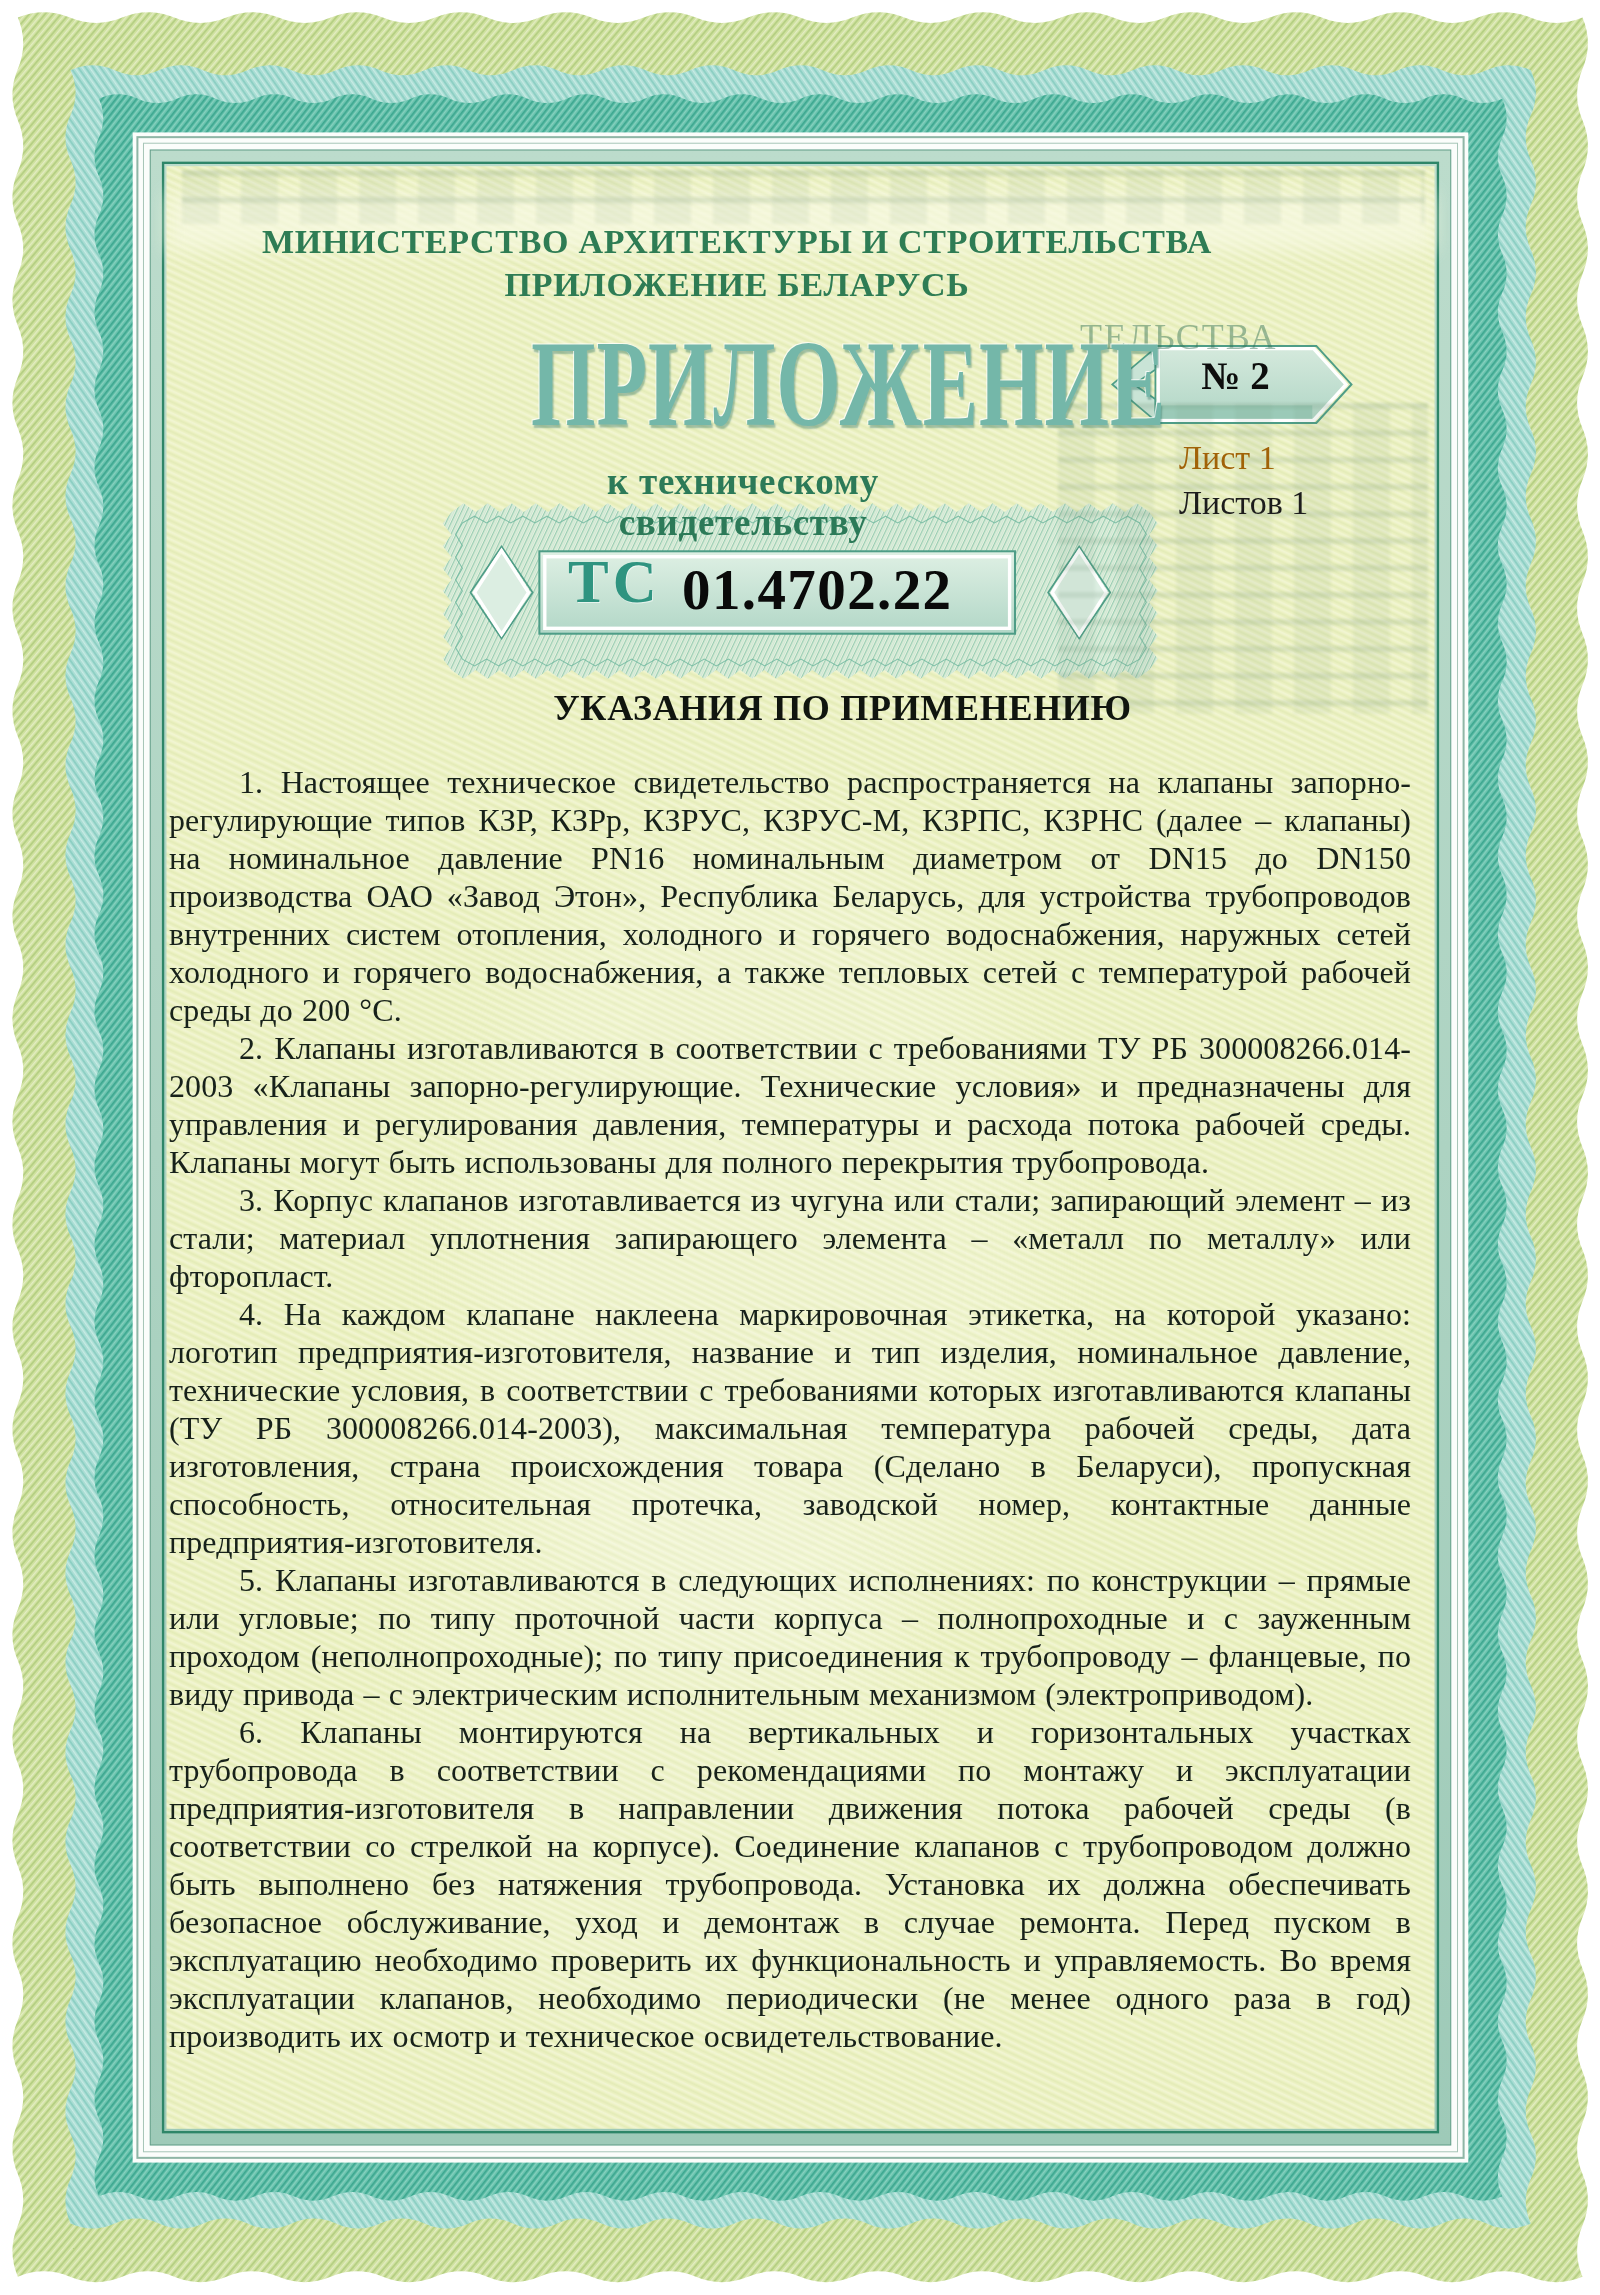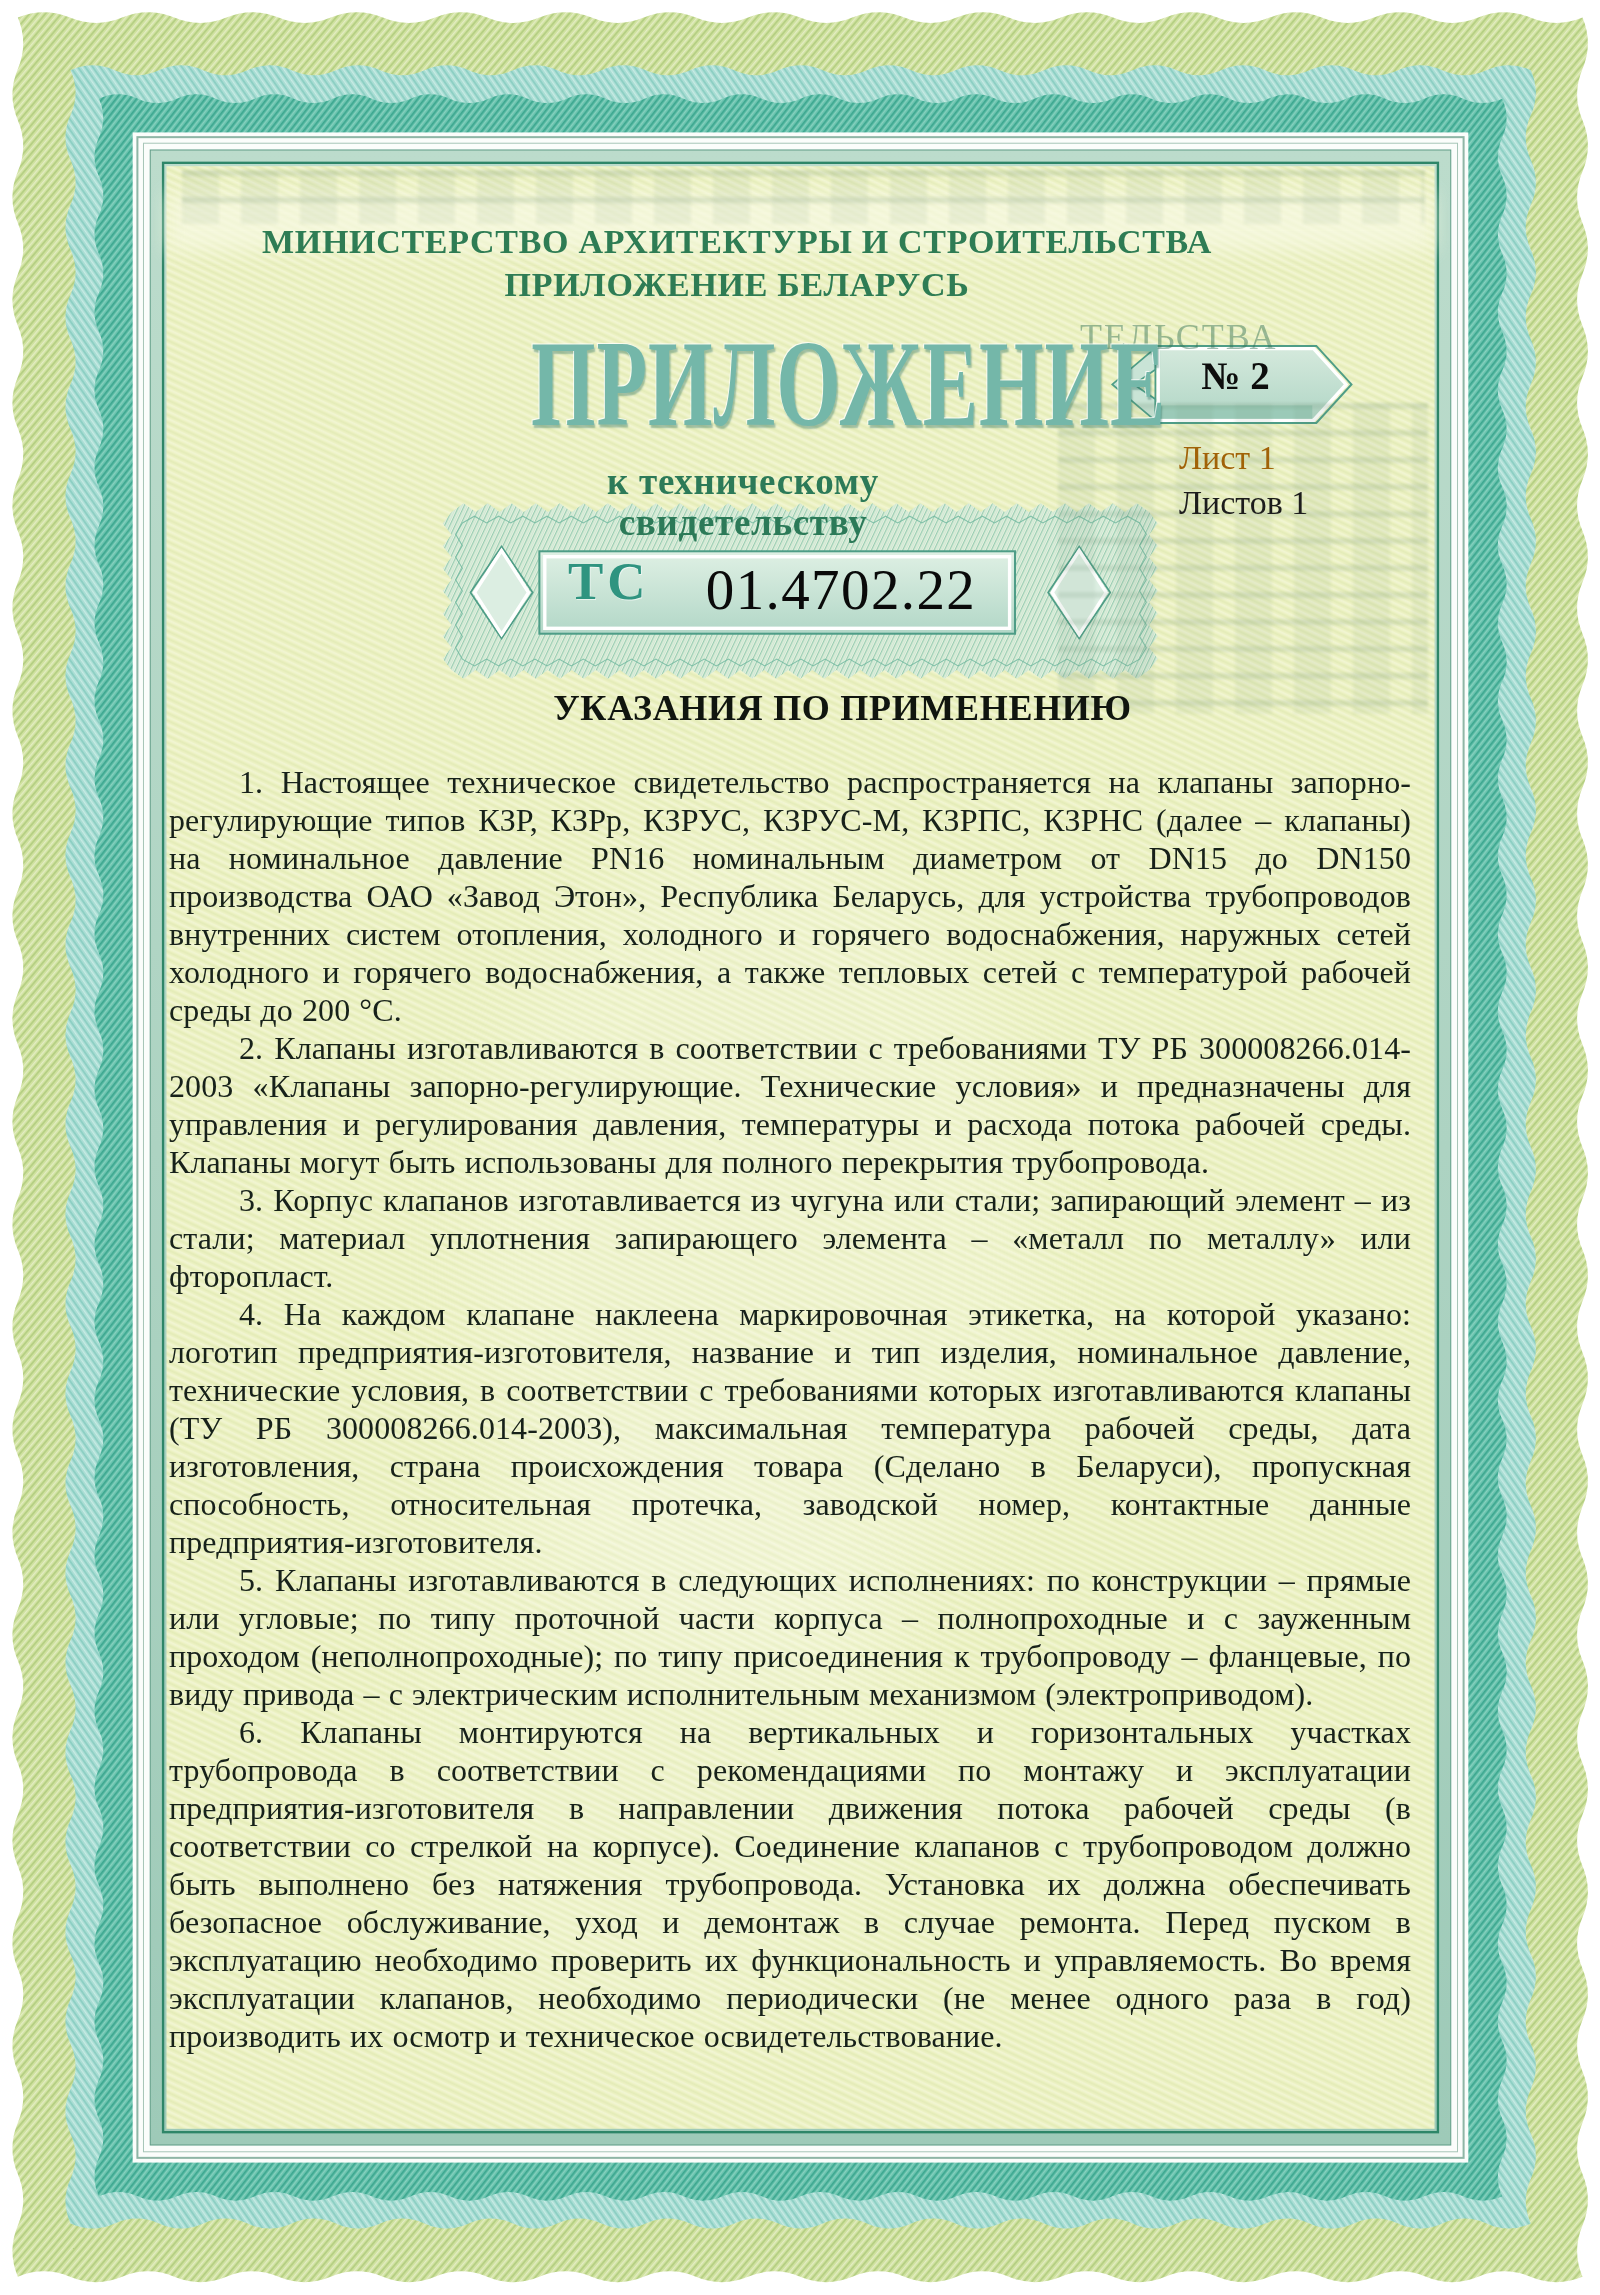--- a/index.html
+++ b/index.html
@@ -12,24 +12,24 @@
   .doc-title{left:531px;top:323px;font-size:122px;line-height:1;font-weight:700;
              color:#74b7a9;letter-spacing:1.4px;transform:scaleX(0.68);transform-origin:left top;
              text-shadow:-1.4px -1.4px 0 rgba(255,255,255,0.75), 2px 2.7px 2px rgba(40,110,95,0.40);
              white-space:nowrap;}
   .doc-subtitle{left:520px;top:461px;width:446px;text-align:center;
                 font-size:37px;line-height:41px;font-weight:600;color:#2c7a58;letter-spacing:0.7px;}
   .badge-number{left:1158px;top:355px;width:155px;text-align:center;
                 font-size:39px;line-height:41px;font-weight:700;color:#0d0d0d;}
   .sheet-line{left:1179px;top:439px;font-size:34px;line-height:38px;color:#a16207;}
   .sheets-line{left:1179px;top:484px;font-size:34px;line-height:38px;color:#1c1c1c;}
-  .tc-prefix{left:568px;top:554px;font-size:53px;line-height:55px;font-weight:700;
+  .tc-prefix{left:568px;top:554px;font-size:61px;line-height:55px;font-weight:700;
              color:#2f9480;letter-spacing:4px;text-shadow:0.7px 0.7px 0 rgba(255,255,255,.6);}
-  .tc-number{left:682px;top:560px;width:318px;text-align:center;
-             font-size:57px;line-height:59px;font-weight:400;color:#0a0a0a;letter-spacing:1.4px;}
+  .tc-number{left:682px;top:560px;width:318px;
+             font-size:57px;line-height:59px;font-weight:700;color:#0a0a0a;letter-spacing:1.4px;}
   .section-title{left:166px;top:689px;width:1257px;text-align:center;
                  font-size:36px;line-height:39px;font-weight:700;color:#10150f;letter-spacing:0.7px;margin-left:48px;}
   .body-text{left:169px;top:726px;width:1242px;color:#17211a;
              font-size:32px;line-height:38px;text-align:justify;
              letter-spacing:0.1px;word-spacing:1px;margin-top:37px;}
   .body-text p{margin:0;text-indent:70px;}
   .ghost{position:absolute;z-index:2;opacity:0.45;filter:blur(1.4px);
          background-image:
            repeating-linear-gradient(180deg, rgba(105,140,110,0.38) 0 6px, transparent 6px 27px),
            repeating-linear-gradient(90deg, rgba(105,140,110,0.20) 0 37px, transparent 37px 59px);}

